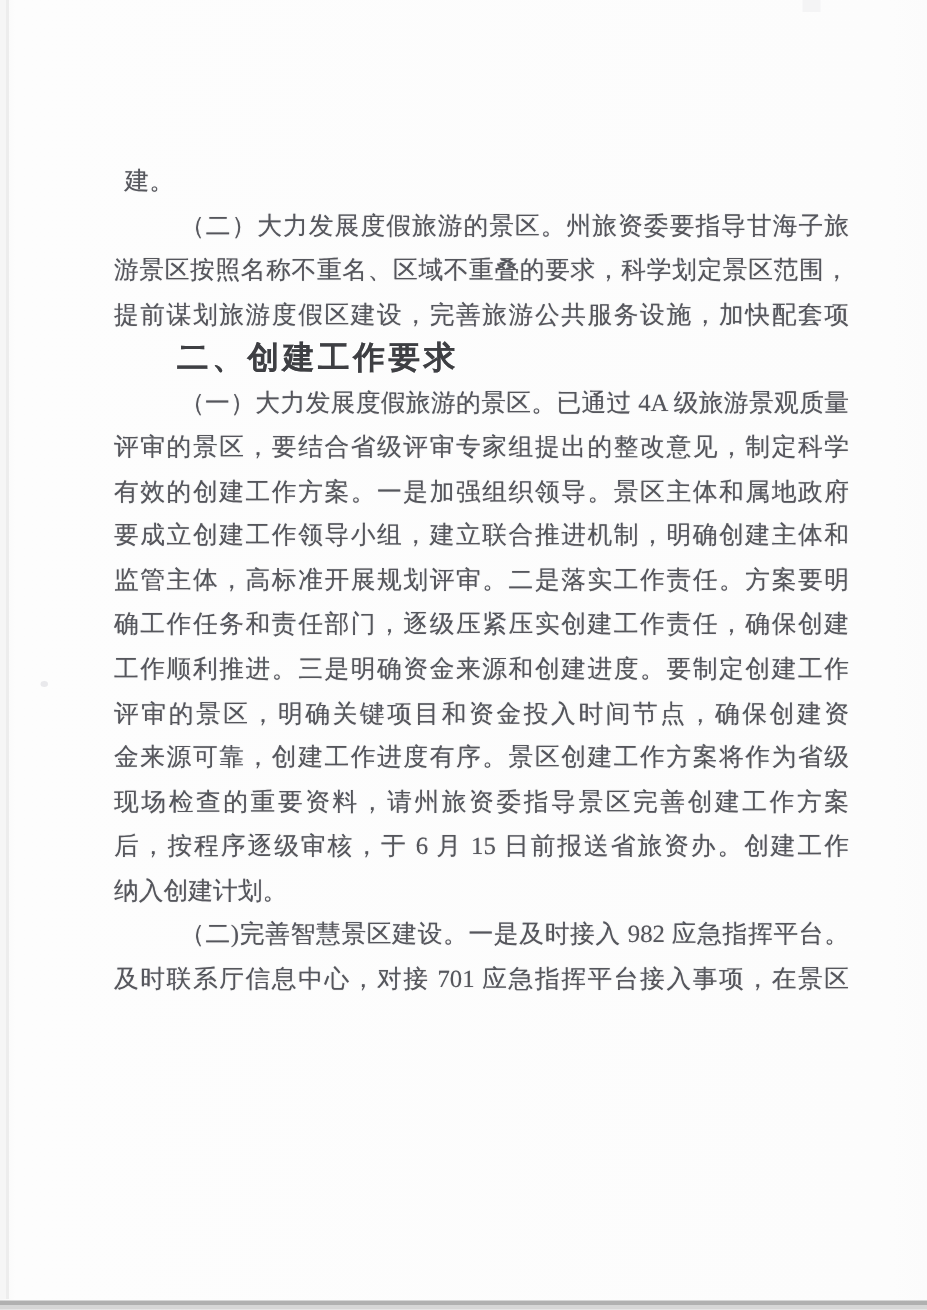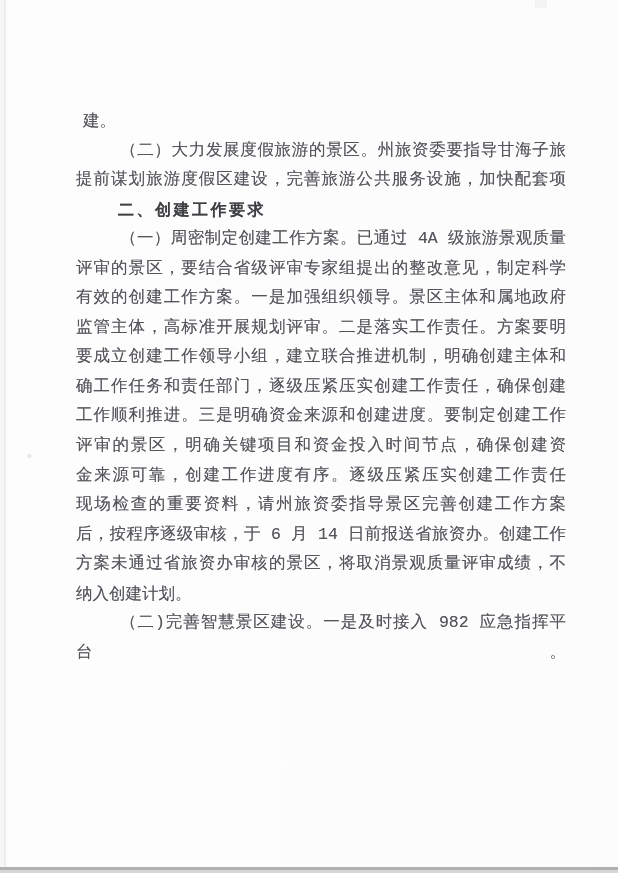--- a/index.html
+++ b/index.html
@@ -69,61 +69,61 @@
     line-height: 29.55px;
     color: var(--ink, #55565c);
     text-shadow: 0 0 0.6px rgba(90, 90, 96, 0.55);
   }
   .line {
     white-space: pre-wrap;
   }
   .line.j {
     text-align: justify;
     text-align-last: justify;
-    font-family: Liberation Mono, monospace;
   }
   .line.indent {
     text-indent: 44px;
   }
   .line.first {
     text-indent: 7px;
   }
   .line.heading {
     font-family: "Liberation Sans", "DejaVu Sans", sans-serif;
     font-weight: 700;
-    font-size: 16px;
+    font-size: 21px;
     letter-spacing: 2.5px;
     color: var(--ink-heading, #3e3f43);
     text-indent: 42px;
     text-shadow: 0 0 0.4px rgba(62, 63, 67, 0.6);
   }
 </style>
 </head>
 <body>
 
 <div class="scan-page">
   <div class="left-edge-strip"></div>
   <div class="left-edge-line"></div>
   <div class="artifact-patch"></div>
   <div class="artifact-dot"></div>
   <div class="textblock">
       <div class="line first">建。</div>
       <div class="line j indent">（二）大力发展度假旅游的景区。州旅资委要指导甘海子旅</div>
+      <div class="line j">游景区按照名称不重名、区域不重叠的要求，科学划定景区范围，</div>
       <div class="line j">提前谋划旅游度假区建设，完善旅游公共服务设施，加快配套项</div>
       <div class="line heading">二、创建工作要求</div>
-      <div class="line j indent">（一）周密制定创建工作方案。已通过 4A 级旅游景观质量</div>
+      <div class="line j indent">（一）大力发展度假旅游的景区。已通过 4A 级旅游景观质量</div>
       <div class="line j">评审的景区，要结合省级评审专家组提出的整改意见，制定科学</div>
       <div class="line j">有效的创建工作方案。一是加强组织领导。景区主体和属地政府</div>
+      <div class="line j">要成立创建工作领导小组，建立联合推进机制，明确创建主体和</div>
       <div class="line j">监管主体，高标准开展规划评审。二是落实工作责任。方案要明</div>
-      <div class="line j">要成立创建工作领导小组，建立联合推进机制，明确创建主体和</div>
       <div class="line j">确工作任务和责任部门，逐级压紧压实创建工作责任，确保创建</div>
       <div class="line j">工作顺利推进。三是明确资金来源和创建进度。要制定创建工作</div>
       <div class="line j">评审的景区，明确关键项目和资金投入时间节点，确保创建资</div>
-      <div class="line j">金来源可靠，创建工作进度有序。逐级压紧压实创建工作责任</div>
+      <div class="line j">金来源可靠，创建工作进度有序。景区创建工作方案将作为省级</div>
       <div class="line j">现场检查的重要资料，请州旅资委指导景区完善创建工作方案</div>
-      <div class="line j">后，按程序逐级审核，于 6 月 14 日前报送省旅资办。创建工作</div>
-      <div class="line j">方案未通过省旅资办审核的景区，将取消景观质量评审成绩，不</div>
+      <div class="line j">后，按程序逐级审核，于 6 月 15 日前报送省旅资办。创建工作</div>
       <div class="line">纳入创建计划。</div>
       <div class="line j indent">（二)完善智慧景区建设。一是及时接入 982 应急指挥平台。</div>
+      <div class="line j">及时联系厅信息中心，对接 701 应急指挥平台接入事项，在景区</div>
     </div>
   <div class="bottom-edge-line"></div>
   <div class="bottom-shadow"></div>
 </div>
 
 </body></html>

